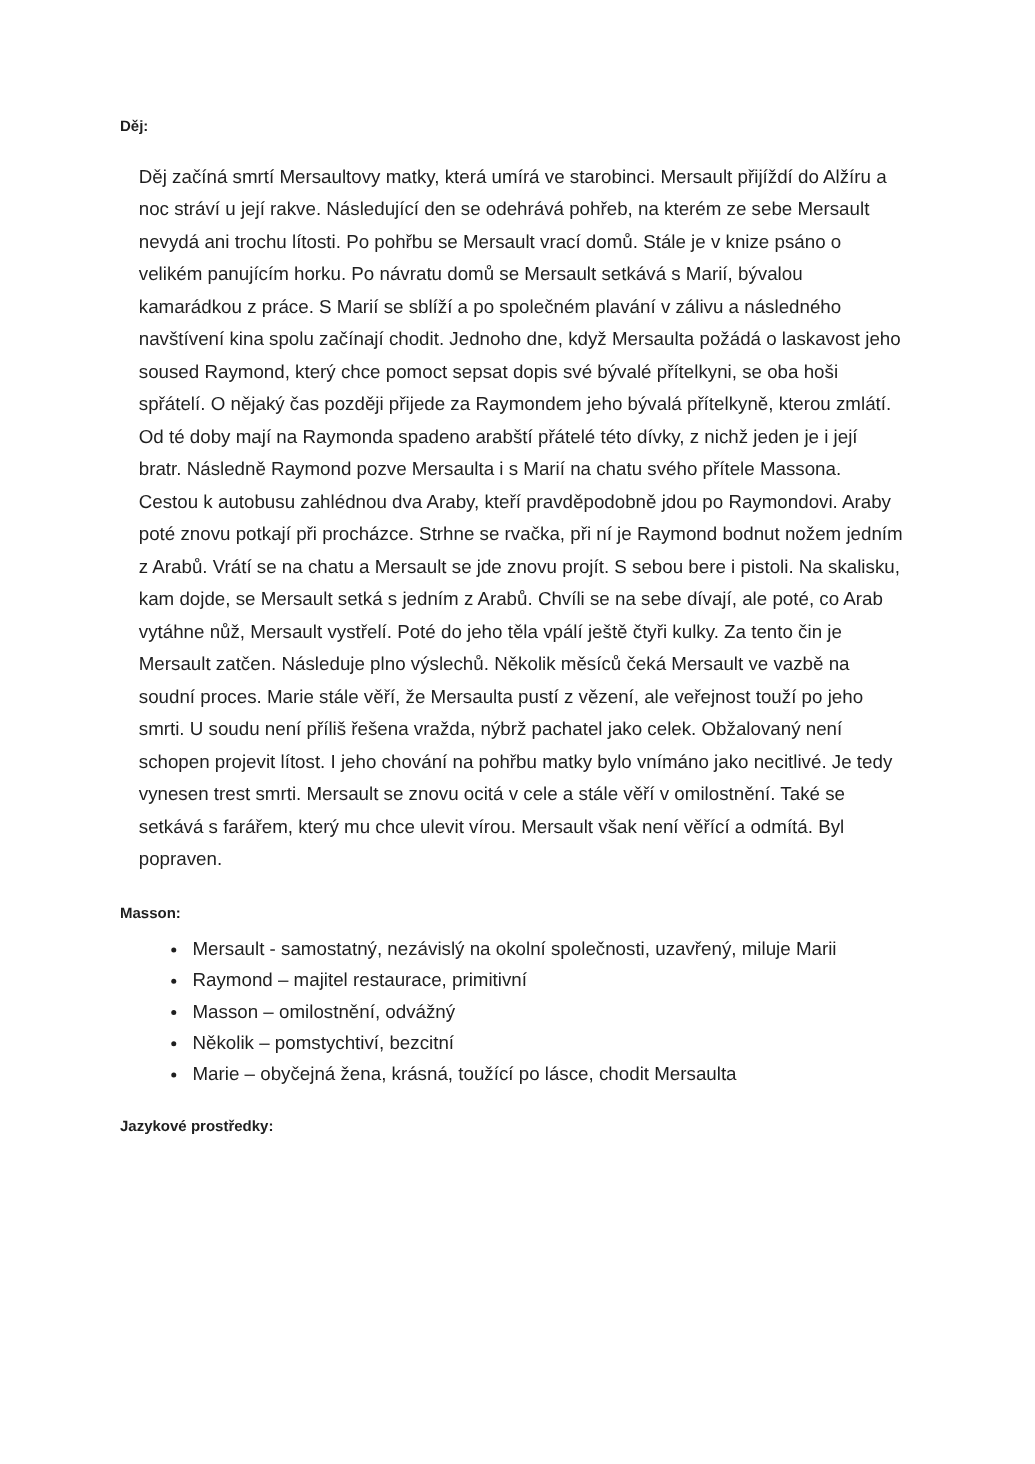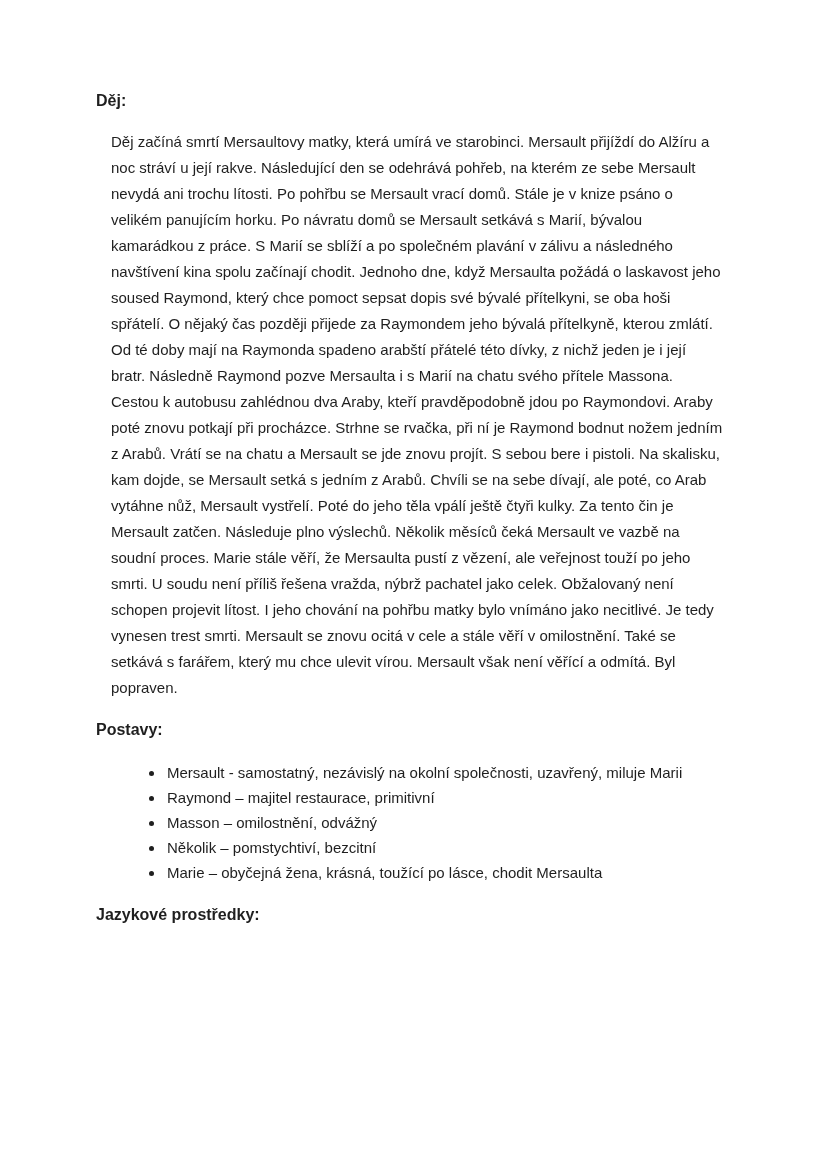--- a/index.html
+++ b/index.html
@@ -23,53 +23,53 @@
     font-size: 15px;
     line-height: 26px;
   }
   .section {
     margin: 0 0 16px 0;
   }
   .section:last-child {
     margin-bottom: 0;
   }
   h2.heading {
-    font-size: 16px;
+    font-size: 12px;
     line-height: 26px;
     font-weight: bold;
     margin: 0;
     padding: 0;
   }
   p.body-text {
     margin: 15px;
     padding: 0;
   }
   ul.bullet-list {
-    margin: 17px;
+    margin: 4px;
     padding: 0 0 0 52px;
     list-style-type: disc;
   }
   ul.bullet-list li {
     margin: 0;
     padding-left: 2px;
     line-height: 25px;
   }
 </style>
 </head>
 <body>
 
 <div class="page">
 
   <div class="section">
     <h2 class="heading">Děj:</h2>
     <p class="body-text">Děj začíná smrtí Mersaultovy matky, která umírá ve starobinci. Mersault přijíždí do Alžíru a noc stráví u její rakve. Následující den se odehrává pohřeb, na kterém ze sebe Mersault nevydá ani trochu lítosti. Po pohřbu se Mersault vrací domů. Stále je v knize psáno o velikém panujícím horku. Po návratu domů se Mersault setkává s Marií, bývalou kamarádkou z práce. S Marií se sblíží a po společném plavání v zálivu a následného navštívení kina spolu začínají chodit. Jednoho dne, když Mersaulta požádá o laskavost jeho soused Raymond, který chce pomoct sepsat dopis své bývalé přítelkyni, se oba hoši spřátelí. O nějaký čas později přijede za Raymondem jeho bývalá přítelkyně, kterou zmlátí. Od té doby mají na Raymonda spadeno arabští přátelé této dívky, z nichž jeden je i její bratr. Následně Raymond pozve Mersaulta i s Marií na chatu svého přítele Massona. Cestou k autobusu zahlédnou dva Araby, kteří pravděpodobně jdou po Raymondovi. Araby poté znovu potkají při procházce. Strhne se rvačka, při ní je Raymond bodnut nožem jedním z Arabů. Vrátí se na chatu a Mersault se jde znovu projít. S sebou bere i pistoli. Na skalisku, kam dojde, se Mersault setká s jedním z Arabů. Chvíli se na sebe dívají, ale poté, co Arab vytáhne nůž, Mersault vystřelí. Poté do jeho těla vpálí ještě čtyři kulky. Za tento čin je Mersault zatčen. Následuje plno výslechů. Několik měsíců čeká Mersault ve vazbě na soudní proces. Marie stále věří, že Mersaulta pustí z vězení, ale veřejnost touží po jeho smrti. U soudu není příliš řešena vražda, nýbrž pachatel jako celek. Obžalovaný není schopen projevit lítost. I jeho chování na pohřbu matky bylo vnímáno jako necitlivé. Je tedy vynesen trest smrti. Mersault se znovu ocitá v cele a stále věří v omilostnění. Také se setkává s farářem, který mu chce ulevit vírou. Mersault však není věřící a odmítá. Byl popraven.</p>
   </div>
 
   <div class="section">
-    <h2 class="heading">Postavy:</h2>
+    <h2 class="heading">Masson:</h2>
     <ul class="bullet-list">
       <li>Mersault - samostatný, nezávislý na okolní společnosti, uzavřený, miluje Marii</li>
       <li>Raymond – majitel restaurace, primitivní</li>
       <li>Masson – omilostnění, odvážný</li>
       <li>Několik – pomstychtiví, bezcitní</li>
       <li>Marie – obyčejná žena, krásná, toužící po lásce, chodit Mersaulta</li>
     </ul>
   </div>
 
 

